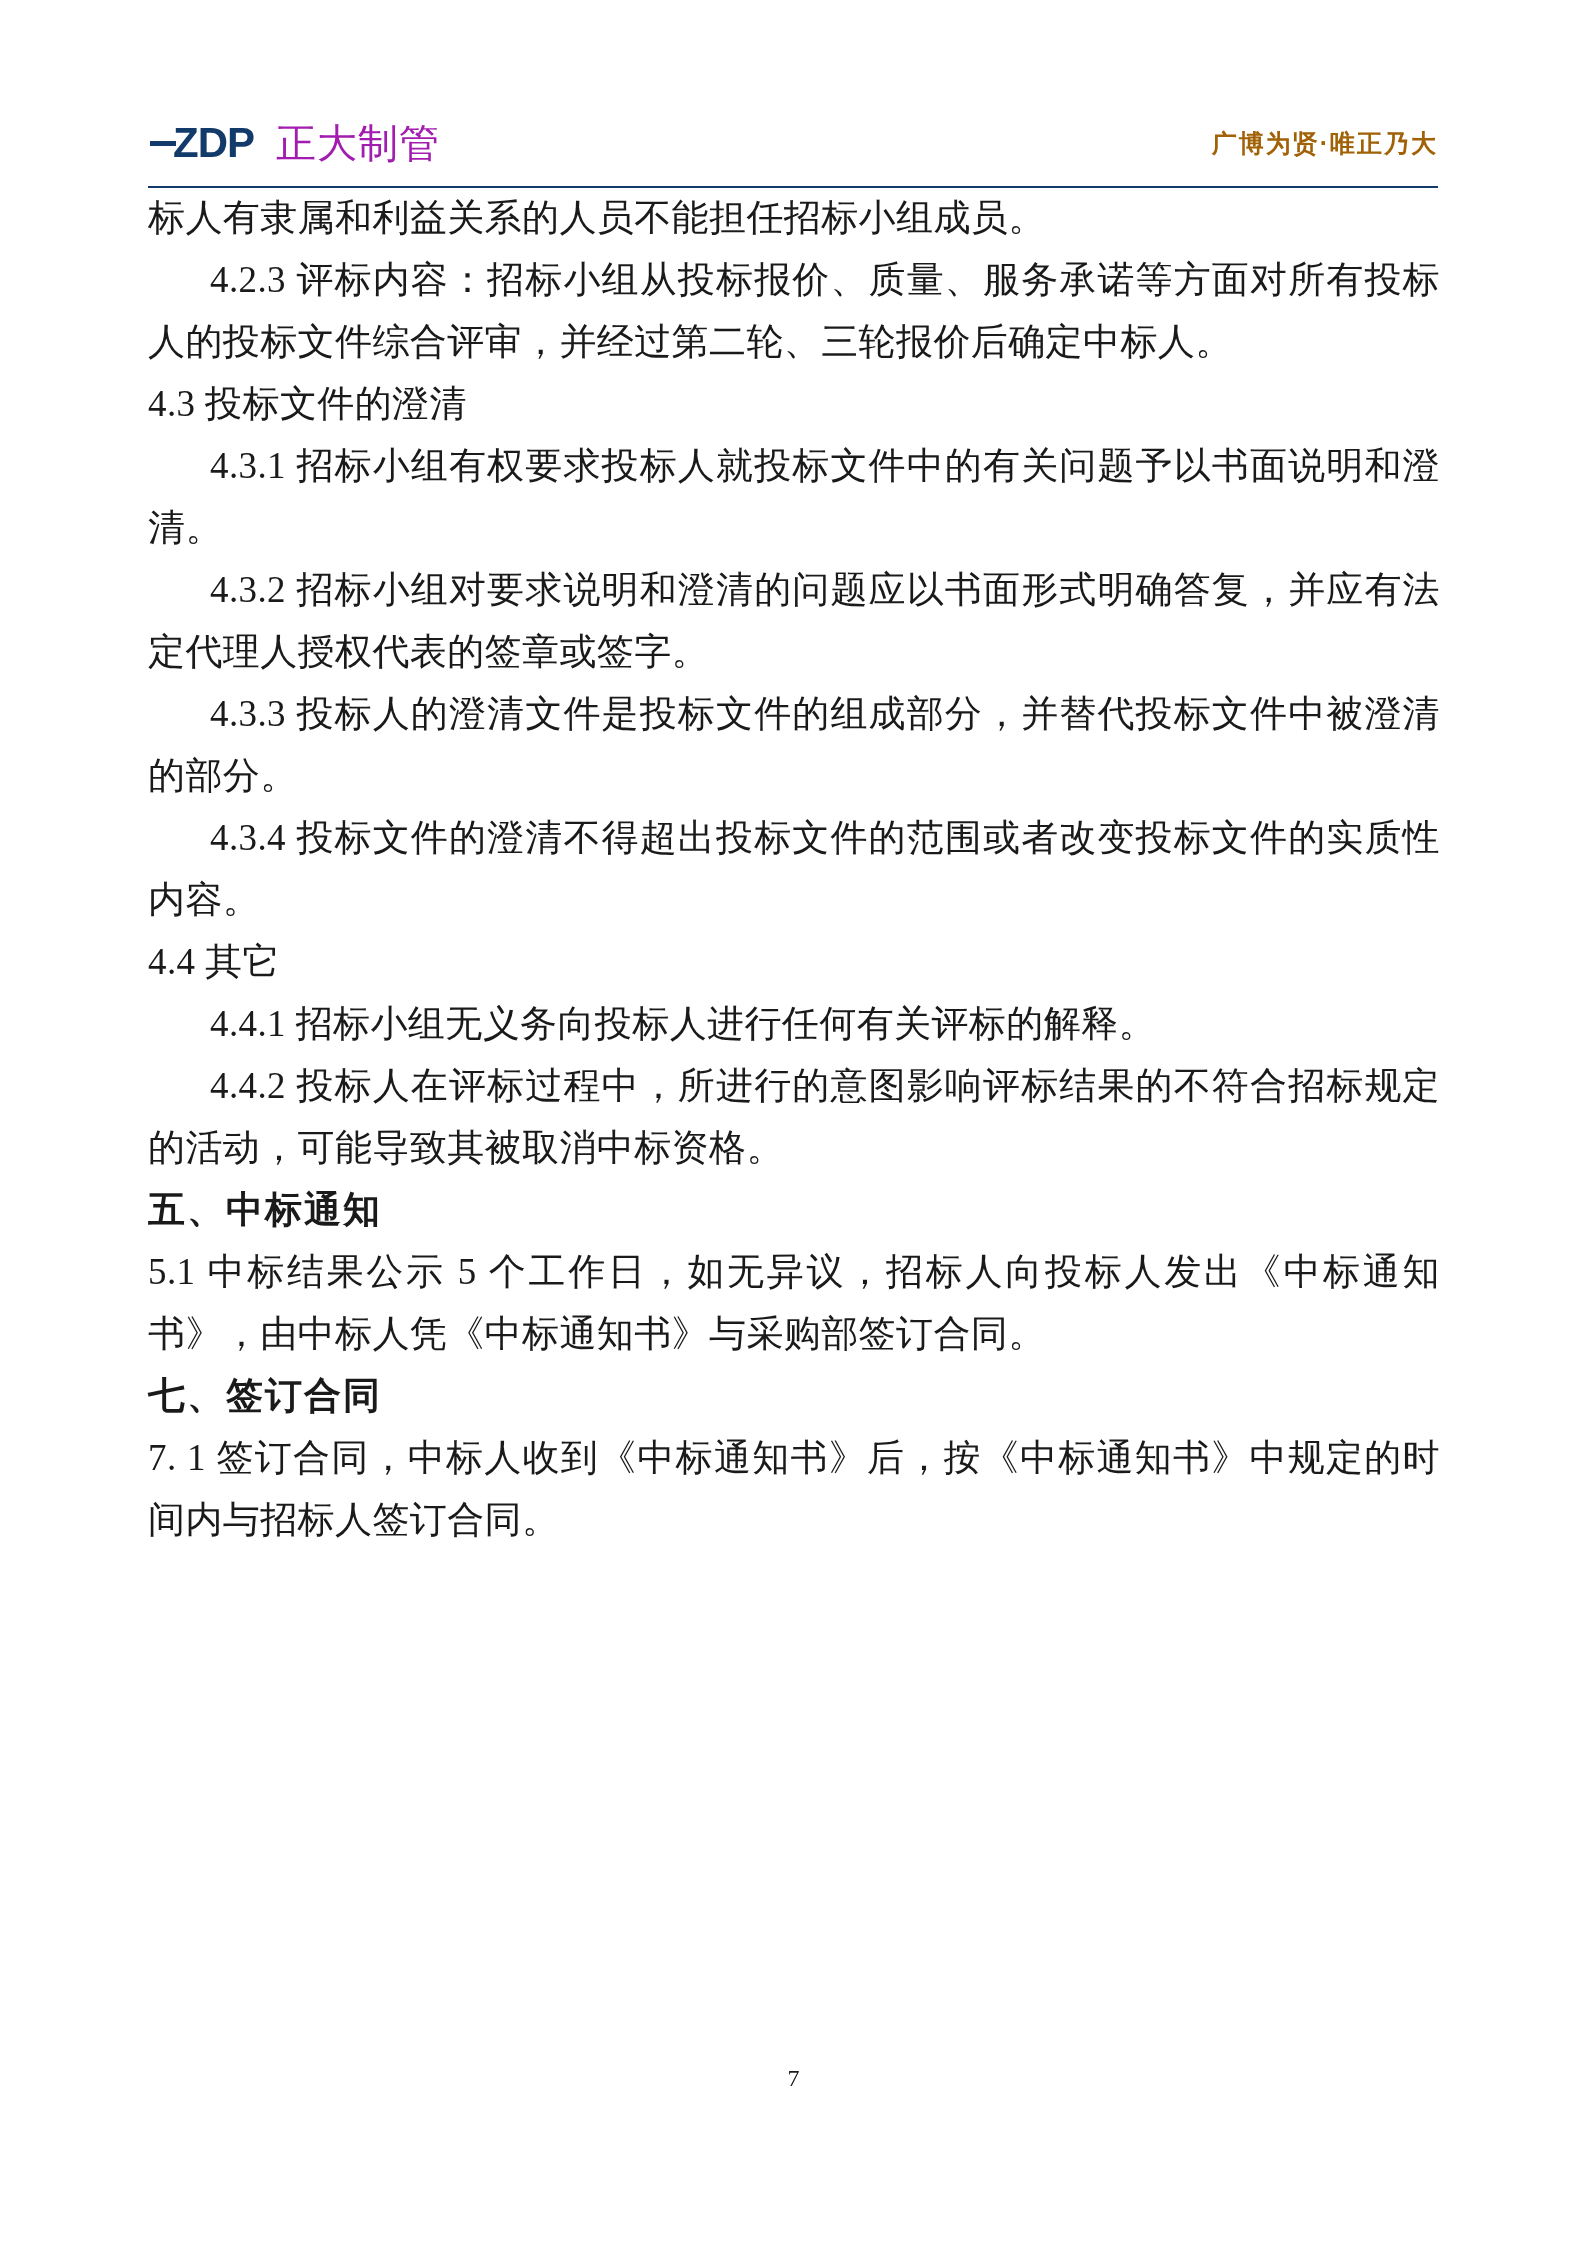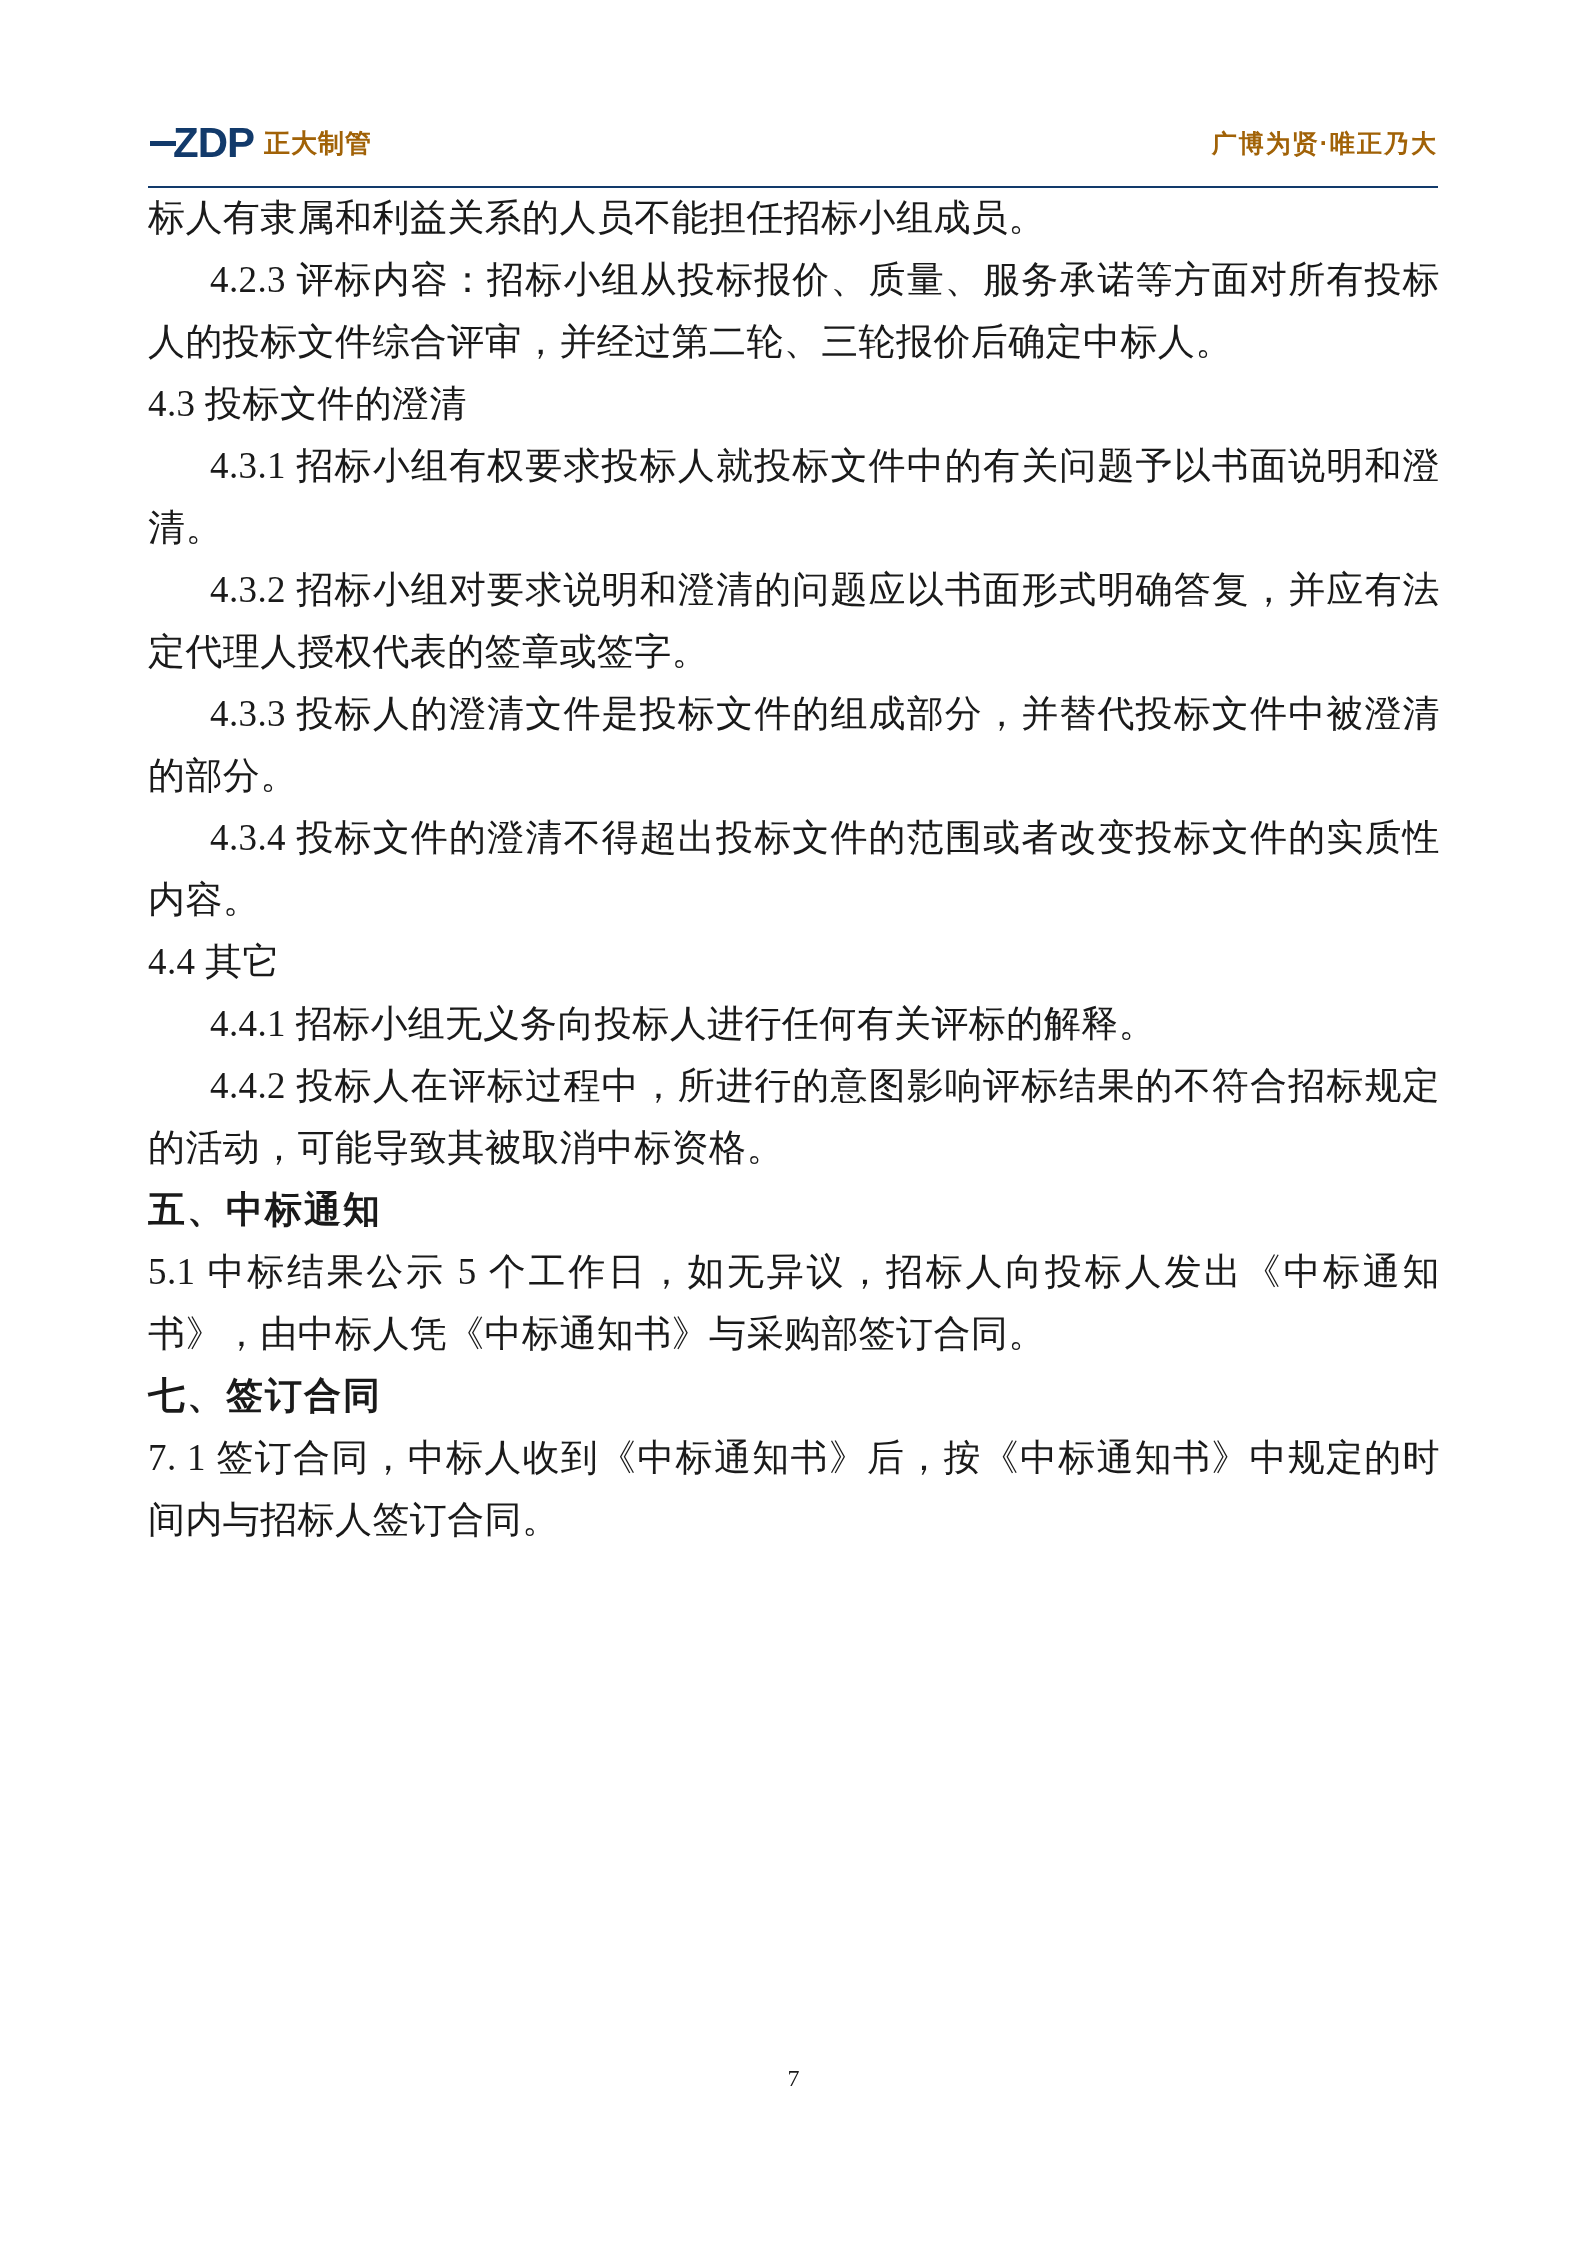--- a/index.html
+++ b/index.html
@@ -23,21 +23,21 @@
     top: 108px;
     width: 1290px;
     height: 70px;
     display: flex;
     align-items: center;
     justify-content: space-between;
   }
   .logo-block {
     display: flex;
     align-items: center;
-    gap: 10px;
+    gap: 22px;
   }
   .logo-mark {
     font-family: "Liberation Sans", sans-serif;
     font-weight: bold;
     font-size: 42px;
     letter-spacing: -1px;
     color: #123a6b;
     line-height: 1;
     position: relative;
     padding-left: 2px;
@@ -47,23 +47,23 @@
     width: 26px;
     height: 5px;
     background: #123a6b;
     vertical-align: middle;
     margin-right: -3px;
     position: relative;
     top: -2px;
   }
   .logo-cn {
     font-family: "Liberation Sans", sans-serif;
-    font-weight: bold;
-    font-size: 26px;
-    color: #a16207;
+    font-weight: normal;
+    font-size: 40px;
+    color: #a21caf;
     letter-spacing: 1px;
     line-height: 1;
   }
   .slogan {
     font-family: "Liberation Sans", sans-serif;
     font-weight: bold;
     font-size: 25px;
     color: #a16207;
     letter-spacing: 2px;
   }

